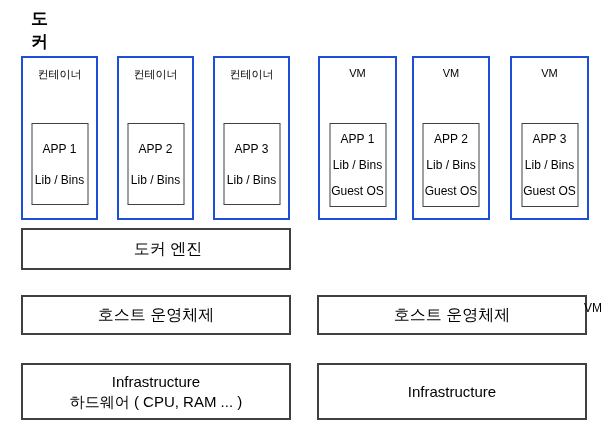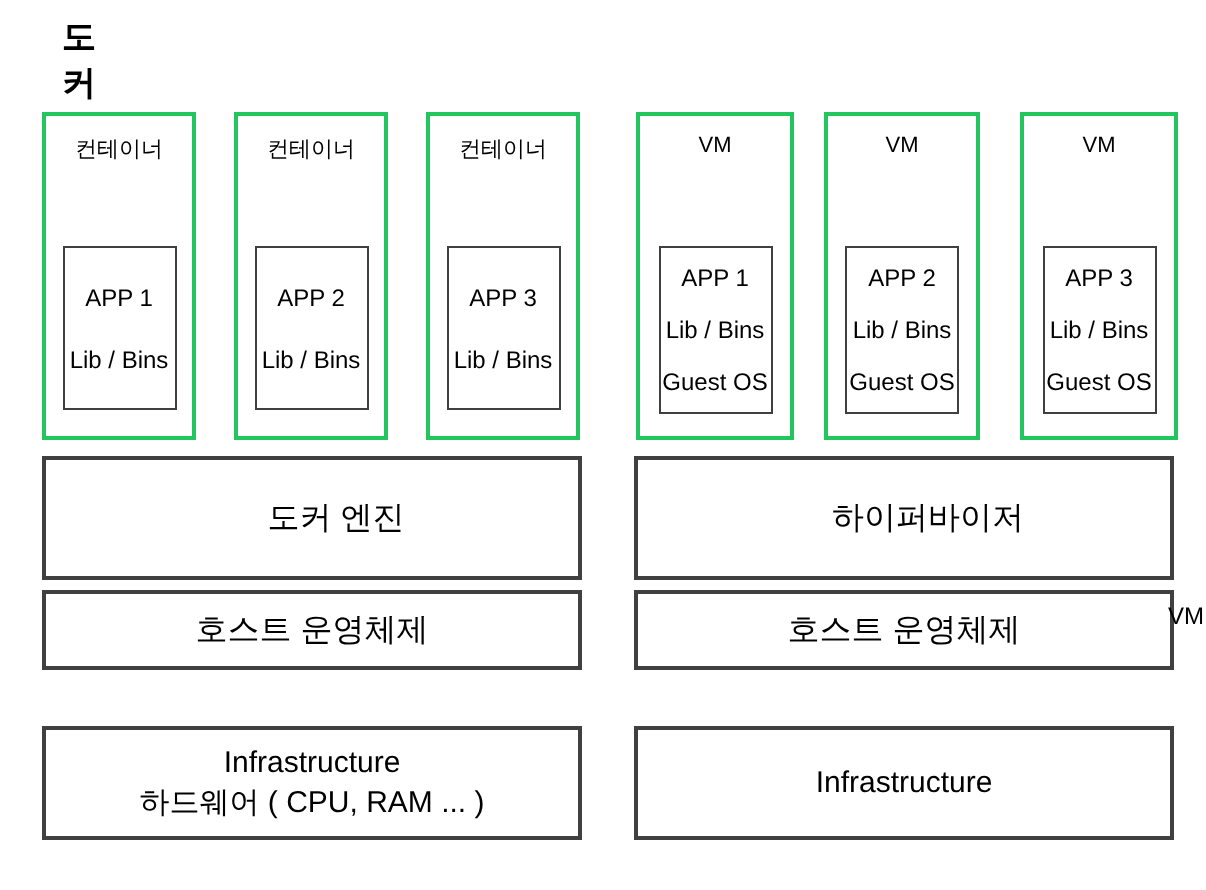--- a/index.html
+++ b/index.html
@@ -35,21 +35,21 @@
     width: 196px;
     font-size: 18px;
     line-height: 23px;
     text-align: center;
   }
   .container-box {
     position: absolute;
     top: 56px;
     width: 77px;
     height: 164px;
-    border: 2px solid #22c55e;
+    border: 2px solid #1d4ed8;
     background: #ffffff;
     box-sizing: border-box;
   }
   .small-label {
     position: absolute;
     top: 9px;
     left: 0;
     width: 100%;
     text-align: center;
     font-size: 11px;
@@ -83,21 +83,21 @@
     border: 2px solid #404040;
     background: #ffffff;
     box-sizing: border-box;
     display: flex;
     align-items: center;
     justify-content: center;
     text-align: center;
     font-size: 16px;
     color: #000000;
   }
-  .row-engine { top: 228px; height: 62px; padding-left: 24px; }
+  .row-engine { top: 228px; height: 42px; padding-left: 24px; }
   .row-hostos { top: 295px; height: 40px; }
   .row-infra  { top: 363px; height: 57px; font-size: 15px; line-height: 20px; white-space: pre-line; }
   .left-col  { left: 21px; }
   .right-col { left: 317px; }
   .vm-annotation {
     position: absolute;
     left: 584px;
     top: 301px;
     font-size: 12px;
     color: #000000;
@@ -156,19 +156,18 @@
       <div class="app-line">Lib / Bins</div>
       <div class="app-line bold">Guest OS</div>
     </div>
   </div>
 
   <div class="row-box row-engine left-col">도커 엔진</div>
   <div class="row-box row-hostos left-col">호스트 운영체제</div>
   <div class="row-box row-infra left-col">Infrastructure
 하드웨어 ( CPU, RAM ... )</div>
 
-  <div class="row-box row-engine right-col">하이퍼바이저</div>
   <div class="row-box row-hostos right-col">호스트 운영체제</div>
   <div class="row-box row-infra right-col">Infrastructure</div>
 
   <div class="vm-annotation">VM</div>
 
 </div>
 
 </body></html>

